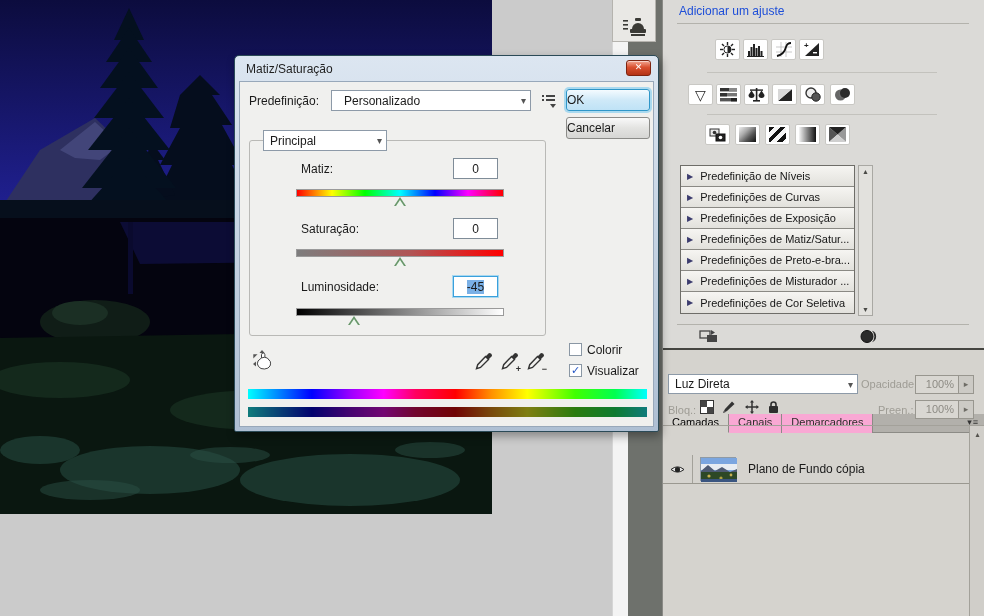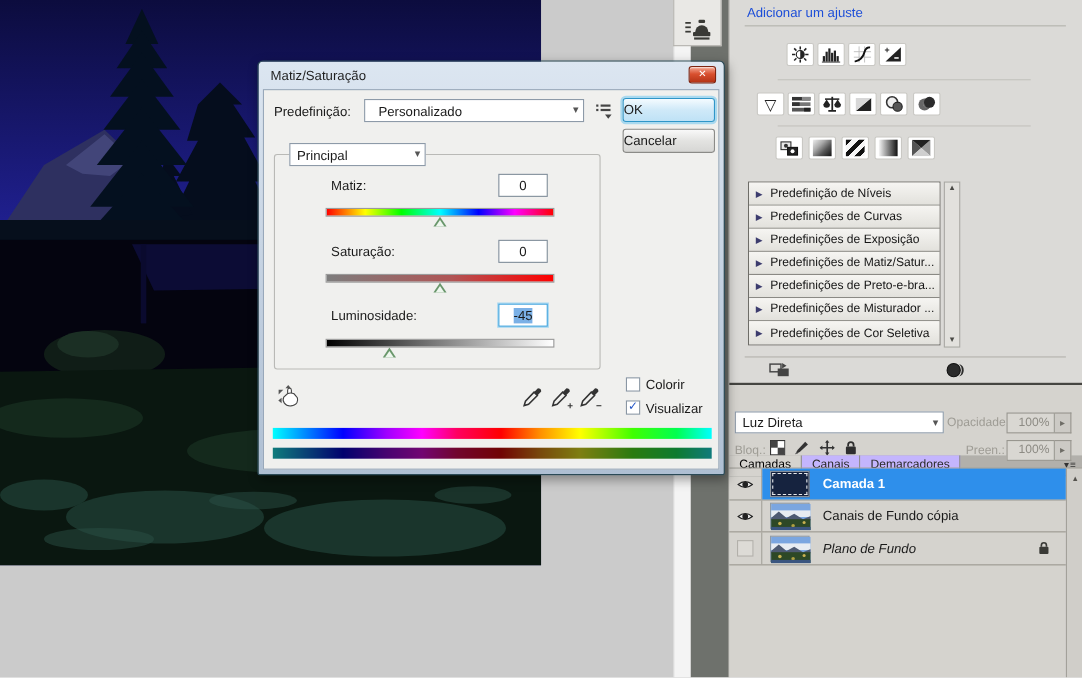--- a/index.html
+++ b/index.html
@@ -22,21 +22,21 @@
   .preset-list { position:absolute; left:17px; top:165px; width:175px; border:1px solid #6e6d68; background:#efeeea; }
   .preset-item { position:relative; height:21px; border-bottom:1px solid #8a8984; background:linear-gradient(#f6f5f2,#e2e1dc); display:flex; align-items:center; padding-left:6px; font-size:11px; color:#151515; cursor:pointer; }
   .preset-item:last-child { border-bottom:none; }
   .preset-item .tri { color:#3c3c6e; font-size:8px; margin-right:7px; }
   .vscroll { position:absolute; left:195px; top:165px; width:15px; height:151px; background:#e2e1dd; border:1px solid #a9a8a3; display:flex; flex-direction:column; justify-content:space-between; align-items:center; font-size:7px; color:#4a4a46; padding:2px 0; }
   .adj-footer-icon { position:absolute; cursor:pointer; }
 
   
   #layers-panel { position:absolute; left:0; top:348px; width:322px; height:268px; background:#d5d3ce; border-top:2px solid #454541; }
   .tabbar { position:absolute; left:0; top:16px; width:322px; height:19px; background:#b2b0ab; border-bottom:1px solid #8c8b86; display:flex;margin-top:48px; }
-  .tab { height:19px; padding:2px 9px 0; font-size:11px; color:#2c2c2a; border-right:1px solid #8c8b86; background:#c4b5fd; cursor:pointer; }
+  .tab { height:19px; padding:2px 9px 0; font-size:11px; color:#2c2c2a; border-right:1px solid #8c8b86; background:#f9a8d4; cursor:pointer; }
   .tab.active { background:#d5d3ce; color:#000; border-bottom:1px solid #d5d3ce; }
   .panel-menu { position:absolute; right:6px; top:3px; font-size:9px; color:#333; letter-spacing:1px; cursor:pointer; }
   .combo { background:#fff; border:1px solid #8d9aa8; display:flex; align-items:center; justify-content:space-between; padding:0 4px 0 6px; cursor:pointer; }
   .combo .arr { color:#555; font-size:10px; }
   .dim-label { color:#9e9c95; font-size:11px; }
   .val-box { position:absolute; width:44px; height:19px; background:#d9d7d2; border:1px solid #98968f; color:#8d8b84; font-size:11px; text-align:right; padding:2px 4px 0 0; }
   .spin-btn { position:absolute; width:15px; height:19px; background:#cccac5; border:1px solid #98968f; border-left:none; color:#6e6c66; font-size:9px; text-align:center; padding-top:3px; cursor:pointer; }
   .lock-ico { display:inline-block; margin-right:5px; cursor:pointer; vertical-align:middle; }
   .layer-row { position:absolute; left:0; width:306px; height:29px; border-bottom:1px solid #9a9890; }
   .eye-cell { position:absolute; left:0; top:0; width:30px; height:100%; border-right:1px solid #a3a19a; display:flex; align-items:center; justify-content:center; cursor:pointer; }
@@ -384,61 +384,32 @@
               <path d="M4 6 V4.5 a2.5 2.5 0 0 1 5 0 V6" fill="none" stroke="#2e2e2e" stroke-width="1.6"></path>
             </svg>
         </span>
       </div>
       <span class="dim-label abs" style="left:215px; top:54px;">Preen.:</span>
       <div class="val-box" style="left:252px; top:50px;">100%</div>
       <div class="spin-btn" style="left:296px; top:50px;">▸</div>
 
       <div style="position:absolute; left:0; top:75px; width:322px; height:1px; background:#a3a19a;"></div>
 
-      <div class="layer-row" style="top:76px;">
-        <div class="eye-cell">
-          <svg width="15" height="11" viewBox="0 0 15 11">
-              <path d="M1 5.5 Q7.5 0.2 14 5.5 Q7.5 10.8 1 5.5 Z" fill="#ececec" stroke="#222"></path>
-              <circle cx="7.5" cy="5.5" r="2.6" fill="#222"></circle>
-            </svg>
-        </div>
-        <div class="row-body selected">
-          <div class="thumb dark"></div>
-          <span class="layer-name" style="font-weight:bold;">Camada 1</span>
-        </div>
-      </div>
       <div class="layer-row" style="top:105px;">
         <div class="eye-cell">
           <svg width="15" height="11" viewBox="0 0 15 11">
               <path d="M1 5.5 Q7.5 0.2 14 5.5 Q7.5 10.8 1 5.5 Z" fill="#ececec" stroke="#222"></path>
               <circle cx="7.5" cy="5.5" r="2.6" fill="#222"></circle>
             </svg>
         </div>
         <div class="row-body">
           <div class="thumb"><svg width="36" height="24" viewBox="0 0 36 24">
                 <use href="#thumb-landscape"></use>
               </svg></div>
-          <span class="layer-name">Canais de Fundo cópia</span>
-        </div>
-      </div>
-      <div class="layer-row" style="top:134px; height:30px;">
-        <div class="eye-cell">
-          <div style="width:15px; height:15px; border:1px solid #b2b0aa; background:#dddbd6;"></div>
-        </div>
-        <div class="row-body">
-          <div class="thumb"><svg width="36" height="24" viewBox="0 0 36 24">
-                <use href="#thumb-landscape"></use>
-              </svg></div>
-          <span class="layer-name" style="font-style:italic;">Plano de Fundo</span>
-          <span style="position:absolute; right:14px; top:7px;">
-            <svg width="12" height="14" viewBox="0 0 13 14">
-                <rect x="2" y="6" width="9" height="7" rx="1" fill="#3a3a36"></rect>
-                <path d="M4 6 V4.5 a2.5 2.5 0 0 1 5 0 V6" fill="none" stroke="#3a3a36" stroke-width="1.6"></path>
-              </svg>
-          </span>
+          <span class="layer-name">Plano de Fundo cópia</span>
         </div>
       </div>
 
       <div class="layers-scroll">
         <span>▴</span>
       </div>
     </div>
   </div>
 
   <div class="abs" id="dialog">

